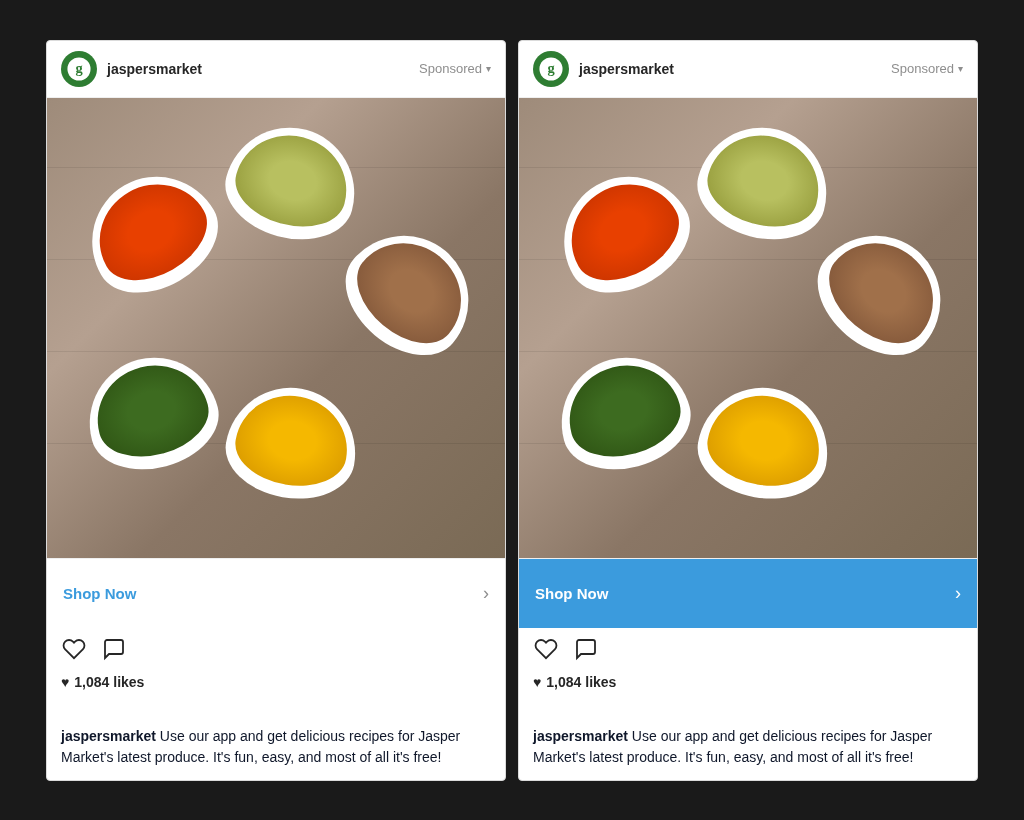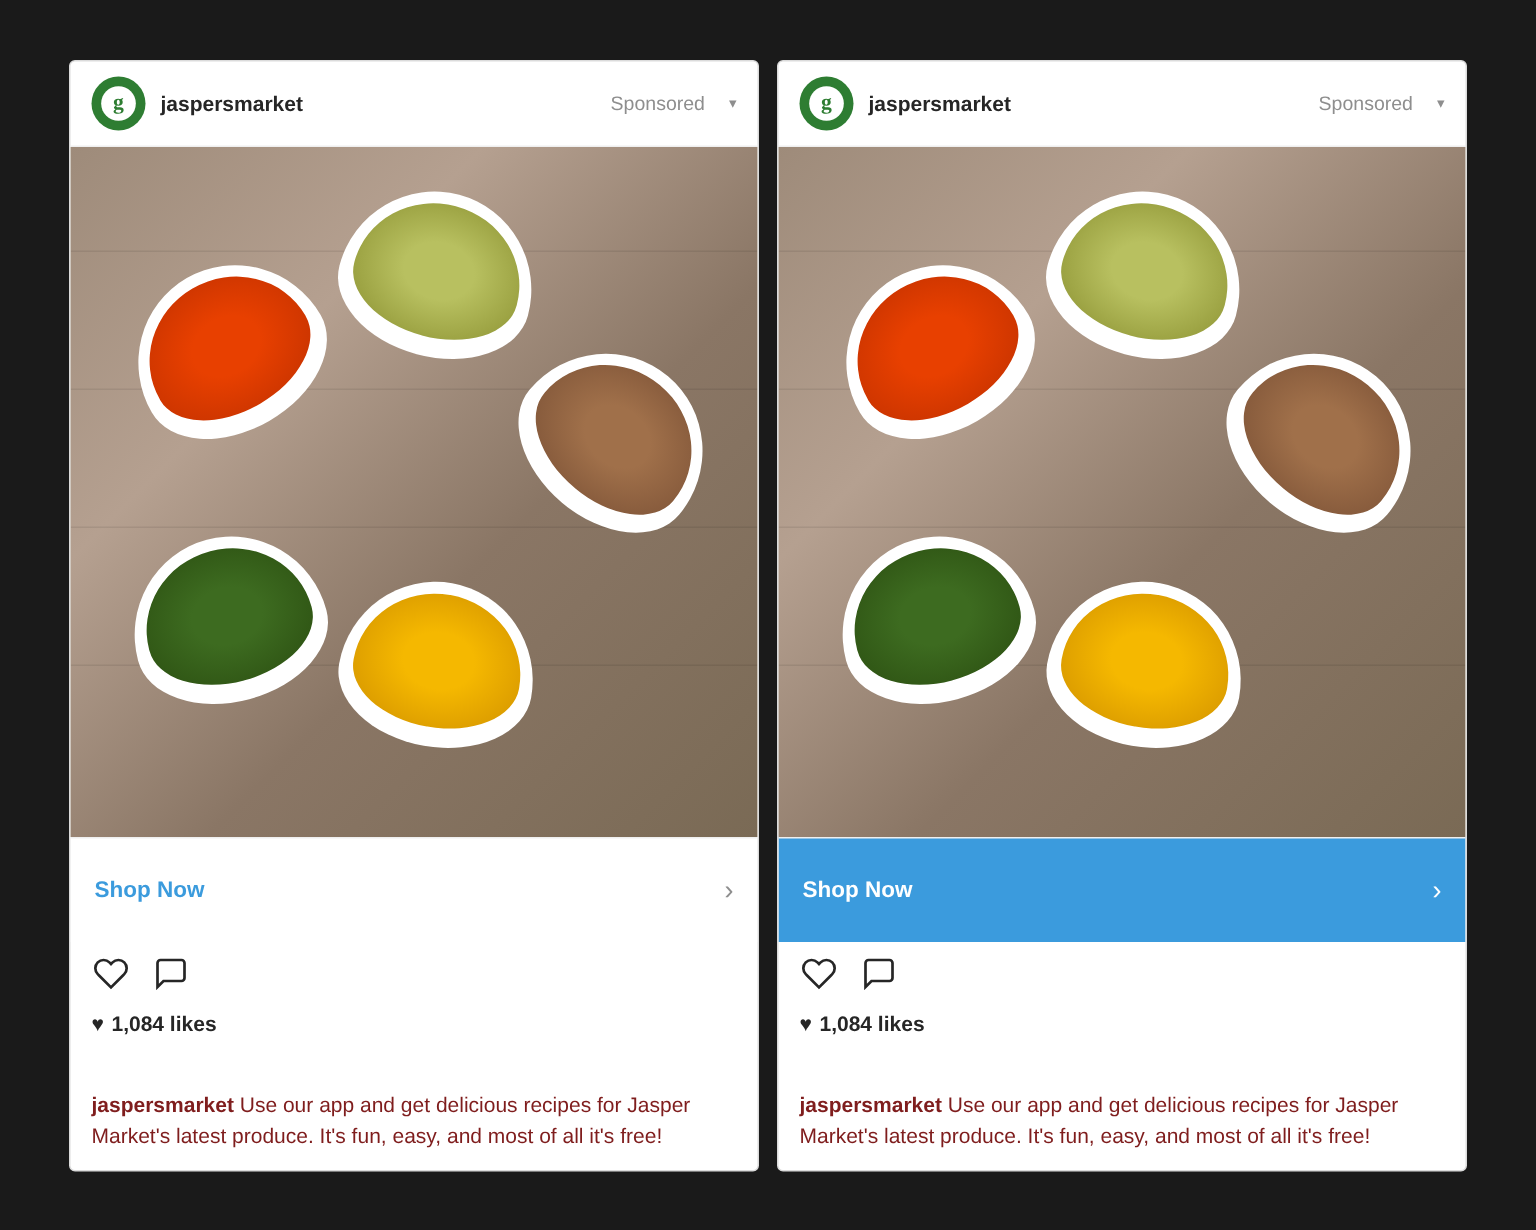--- a/index.html
+++ b/index.html
@@ -50,21 +50,21 @@
       font-size: 14px;
       font-weight: 600;
       color: #262626;
       flex: 1;
     }
     .sponsored-label {
       font-size: 13px;
       color: #8e8e8e;
       display: flex;
       align-items: center;
-      gap: 16px;
+      gap: 4px;
     }
     .sponsored-label .chevron {
       font-size: 10px;
     }
     .post-image {
       width: 100%;
       height: 460px;
       background: #8B7355;
       position: relative;
       overflow: hidden;
@@ -216,21 +216,21 @@
       display: flex;
       align-items: center;
       gap: 5px;
       margin-bottom: 4px;
     }
     .likes .heart-filled {
       color: #262626;
     }
     .caption {
       font-size: 14px;
-      color: #7f1d1d;
+      color: #0f172a;
       line-height: 1.5;
       margin-top: 36px;
     }
     .caption .author {
       font-weight: 600;
     }
   </style>
 </head>
 <body>
 

